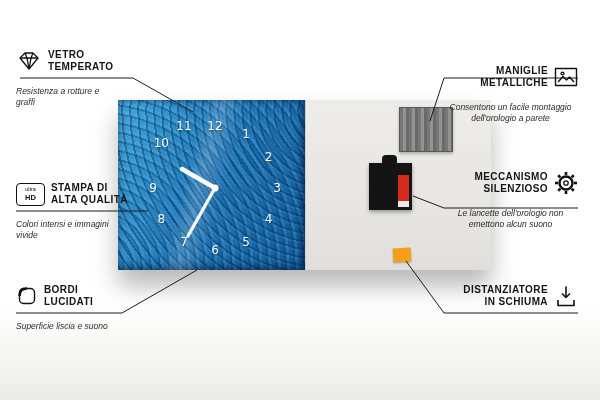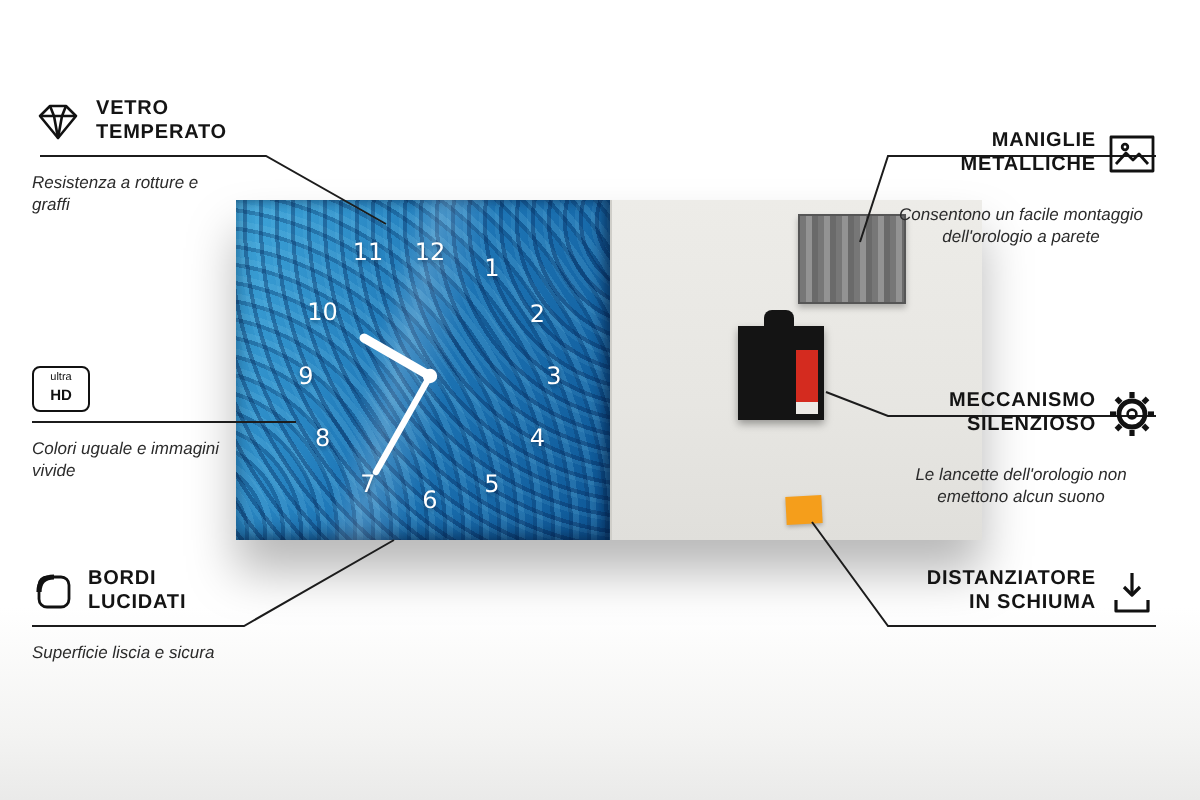--- a/index.html
+++ b/index.html
@@ -84,21 +84,21 @@
           <span class="clock-num" style="left: 88px; top: 17px;">12</span>
           <span class="clock-num" style="left: 119px; top: 25.3064px;">1</span>
           <span class="clock-num" style="left: 141.694px; top: 48px;">2</span>
           <span class="clock-num" style="left: 150px; top: 79px;">3</span>
           <span class="clock-num" style="left: 141.694px; top: 110px;">4</span>
           <span class="clock-num" style="left: 119px; top: 132.694px;">5</span>
           <span class="clock-num" style="left: 88px; top: 141px;">6</span>
           <span class="clock-num" style="left: 57px; top: 132.694px;">7</span>
           <span class="clock-num" style="left: 34.3064px; top: 110px;">8</span>
           <span class="clock-num" style="left: 26px; top: 79px;">9</span>
-          <span class="clock-num" style="left: 34.3064px; top: 47px;">10</span>
+          <span class="clock-num" style="left: 34.3064px; top: 34px;">10</span>
           <span class="clock-num" style="left: 57px; top: 17px;">11</span>
         </div>
       <svg class="hands" width="187" height="170">
         <line x1="97" y1="88" x2="64" y2="69" stroke="#ffffff" stroke-width="4.5" stroke-linecap="round"></line>
         <line x1="97" y1="88" x2="70" y2="136" stroke="#ffffff" stroke-width="3.2" stroke-linecap="round"></line>
         <circle cx="97" cy="88" r="3.6" fill="#ffffff"></circle>
       </svg>
     </div>
     <div class="panel back">
       <div class="plate"></div>
@@ -123,52 +123,53 @@
     </div>
     <div class="desc">Resistenza a rotture e graffi</div>
   </div>
 
   <div class="callout left" style="top:177px">
     <div class="row">
       <span class="ic hd">
         <i>ultra</i>
         <b>HD</b>
       </span>
-    </div>
-    <div class="desc">Colori uguale e immagini vivide</div>
+      <span class="title">STAMPA DI ALTA QUALITÀ</span>
+    </div>
+    <div class="desc">Colori intensi e immagini vivide</div>
   </div>
 
   <div class="callout left" style="top:279px">
     <div class="row">
       <span class="ic">
         <svg viewBox="0 0 22 22" width="22" height="22" fill="none" stroke="#111">
           <rect x="3.5" y="3.5" width="15" height="15" rx="4" stroke-width="1.4"></rect>
           <path d="M3.5,11 Q3.5,3.5 11,3.5" stroke-width="2.6"></path>
         </svg>
       </span>
       <span class="title">BORDI LUCIDATI</span>
     </div>
-    <div class="desc">Superficie liscia e sicura</div>
+    <div class="desc">Superficie liscia e suono</div>
   </div>
 
   <div class="callout right" style="top:60px">
     <div class="row">
       <span class="title">MANIGLIE METALLICHE</span>
       <span class="ic">
         <svg viewBox="0 0 24 20" width="24" height="20" fill="none" stroke="#111" stroke-width="1.4" stroke-linejoin="round">
           <rect x="1.5" y="1.5" width="21" height="17"></rect>
           <circle cx="8.5" cy="6.5" r="1.4"></circle>
           <path d="M4,15 L9,9.5 L12.5,13 L15.5,10 L20,15"></path>
         </svg>
       </span>
     </div>
     <div class="desc">Consentono un facile montaggio dell'orologio a parete</div>
   </div>
 
-  <div class="callout right" style="top:190px">
+  <div class="callout right" style="top:166px">
     <div class="row">
       <span class="title">MECCANISMO SILENZIOSO</span>
       <span class="ic">
         <svg viewBox="0 0 24 24" width="24" height="24" fill="none" stroke="#111">
           <circle cx="12" cy="12" r="6.5" stroke-width="2.4"></circle>
           <circle cx="12" cy="12" r="2.2" stroke-width="1.3"></circle>
           <g stroke-width="2.6">
             <line x1="12" y1="4" x2="12" y2="1"></line>
             <line x1="17.66" y1="6.34" x2="19.78" y2="4.22"></line>
             <line x1="20" y1="12" x2="23" y2="12"></line>

